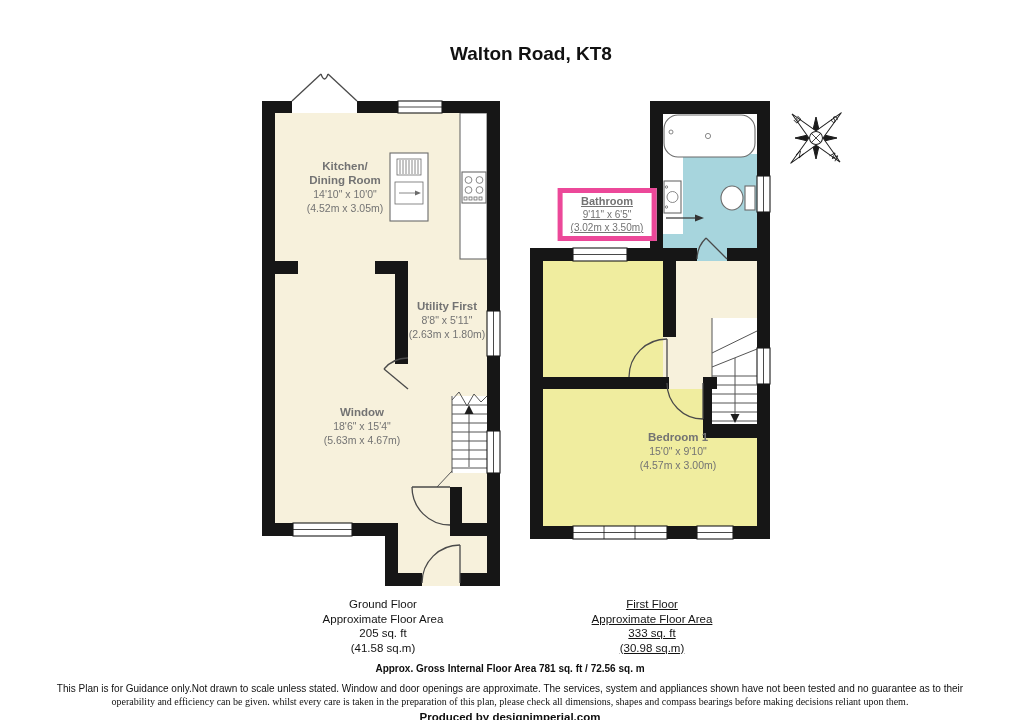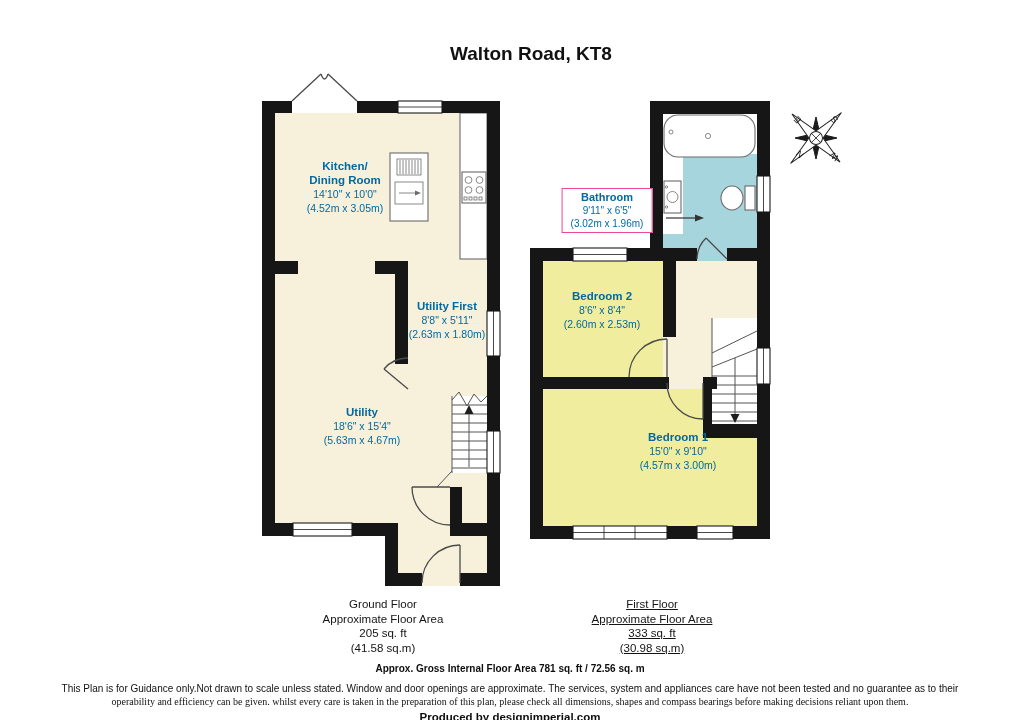--- a/index.html
+++ b/index.html
@@ -23,24 +23,24 @@
   .stair polygon { fill:#1d1d1d; }
   .compass path.main { fill:#fff; stroke:#222; stroke-width:1; }
   .compass path.diag { fill:#1b1b1b; stroke:#1b1b1b; }
   .compass circle { fill:#fff; stroke:#222; stroke-width:1; }
   .compass text { font-size:9px; fill:#111; text-anchor:middle; }
 
   #title { position:absolute; left:531px; top:17px; transform:translateX(-50%);
            font-size:19px; font-weight:bold; color:#111; white-space:nowrap; }
 
   .room-label { position:absolute; transform:translateX(-50%); text-align:center;
-                color:#0369a1; line-height:14px; white-space:nowrap; }
+                color:#737373; line-height:14px; white-space:nowrap; }
   .room-name { font-weight:bold; font-size:11.5px; }
   .room-dims { font-size:10.5px; }
-  .bath-box  { border:1px solid #ec4899; background:#fff; padding:2px 8px; line-height:13px; }
+  .bath-box  { border:5px solid #ec4899; background:#fff; padding:2px 8px; line-height:13px;text-decoration:underline; }
   .bath-box .room-name { font-size:11px; }
   .bath-box .room-dims { font-size:10px; }
 
   .floor-label { position:absolute; transform:translateX(-50%); text-align:center;
                  font-size:11.5px; line-height:14.5px; color:#141414; white-space:nowrap; }
 
   .center-text { position:absolute; left:510px; transform:translateX(-50%); white-space:nowrap; }
   #total-area  { top:637px; font-size:10px; font-weight:bold; color:#0d0d0d; }
   .disclaimer  { font-size:10px; color:#111; }
   #disclaimer-1 { top:657px; }
@@ -273,38 +273,33 @@
     <div class="room-dims">(4.52m x 3.05m)</div>
   </div>
 
   <div class="room-label" style="left:447px; top:273px;">
     <div class="room-name">Utility First</div>
     <div class="room-dims">8'8" x 5'11"</div>
     <div class="room-dims">(2.63m x 1.80m)</div>
   </div>
 
   <div class="room-label" style="left:362px; top:379px;">
-    <div class="room-name">Utility</div>
+    <div class="room-name">Window</div>
     <div class="room-dims">18'6" x 15'4"</div>
     <div class="room-dims">(5.63m x 4.67m)</div>
   </div>
 
   <div class="room-label" style="left:607px; top:162px;">
     <div class="bath-box">
       <div class="room-name">Bathroom</div>
       <div class="room-dims">9'11" x 6'5"</div>
-      <div class="room-dims">(3.02m x 1.96m)</div>
+      <div class="room-dims">(3.02m x 3.50m)</div>
     </div>
   </div>
 
-  <div class="room-label" style="left:602px; top:263px;">
-    <div class="room-name">Bedroom 2</div>
-    <div class="room-dims">8'6" x 8'4"</div>
-    <div class="room-dims">(2.60m x 2.53m)</div>
-  </div>
 
   <div class="room-label" style="left:678px; top:404px;">
     <div class="room-name">Bedroom 1</div>
     <div class="room-dims">15'0" x 9'10"</div>
     <div class="room-dims">(4.57m x 3.00m)</div>
   </div>
 
   <div class="floor-label" style="left:383px; top:571px;">
     <div>Ground Floor</div>
     <div>Approximate Floor Area</div>
@@ -313,17 +308,17 @@
   </div>
 
   <div class="floor-label" style="left:652px; top:571px;text-decoration:underline;">
     <div>First Floor</div>
     <div>Approximate Floor Area</div>
     <div>333 sq. ft</div>
     <div>(30.98 sq.m)</div>
   </div>
 
   <div id="total-area" class="center-text">Approx. Gross Internal Floor Area 781 sq. ft / 72.56 sq. m</div>
-  <div id="disclaimer-1" class="center-text disclaimer">This Plan is for Guidance only.Not drawn to scale unless stated. Window and door openings are approximate. The services, system and appliances care have not been tested and no guarantee as to their</div>
+  <div id="disclaimer-1" class="center-text disclaimer">This Plan is for Guidance only.Not drawn to scale unless stated. Window and door openings are approximate. The services, system and appliances shown have not been tested and no guarantee as to their</div>
   <div id="disclaimer-2" class="center-text disclaimer">operability and efficiency can be given. whilst every care is taken in the preparation of this plan, please check all dimensions, shapes and compass bearings before making decisions reliant upon them.</div>
   <div id="produced-by" class="center-text">Produced by designimperial.com</div>
 
 </div>
 
 </body></html>

